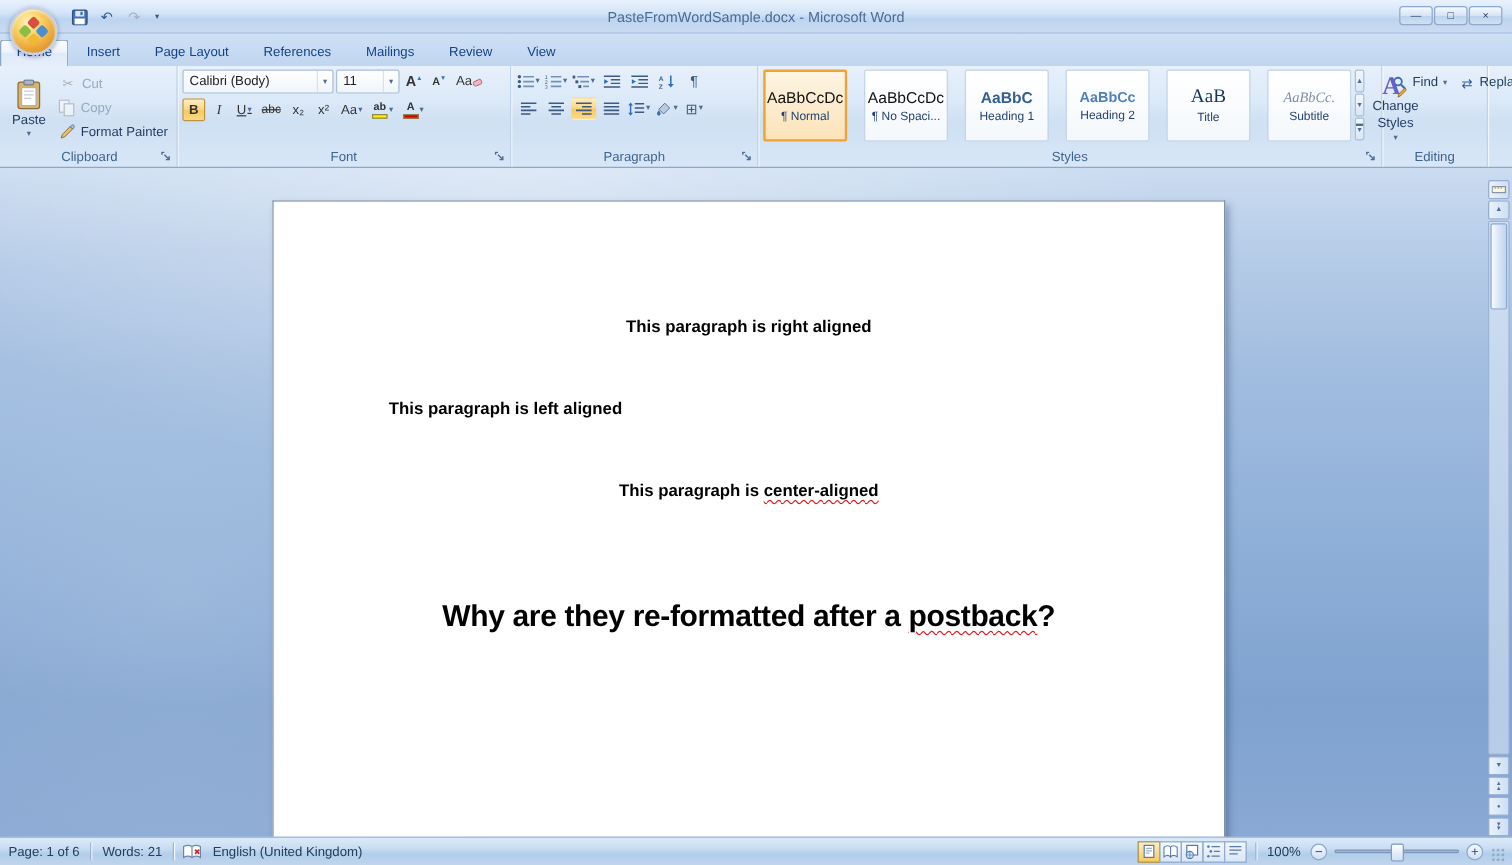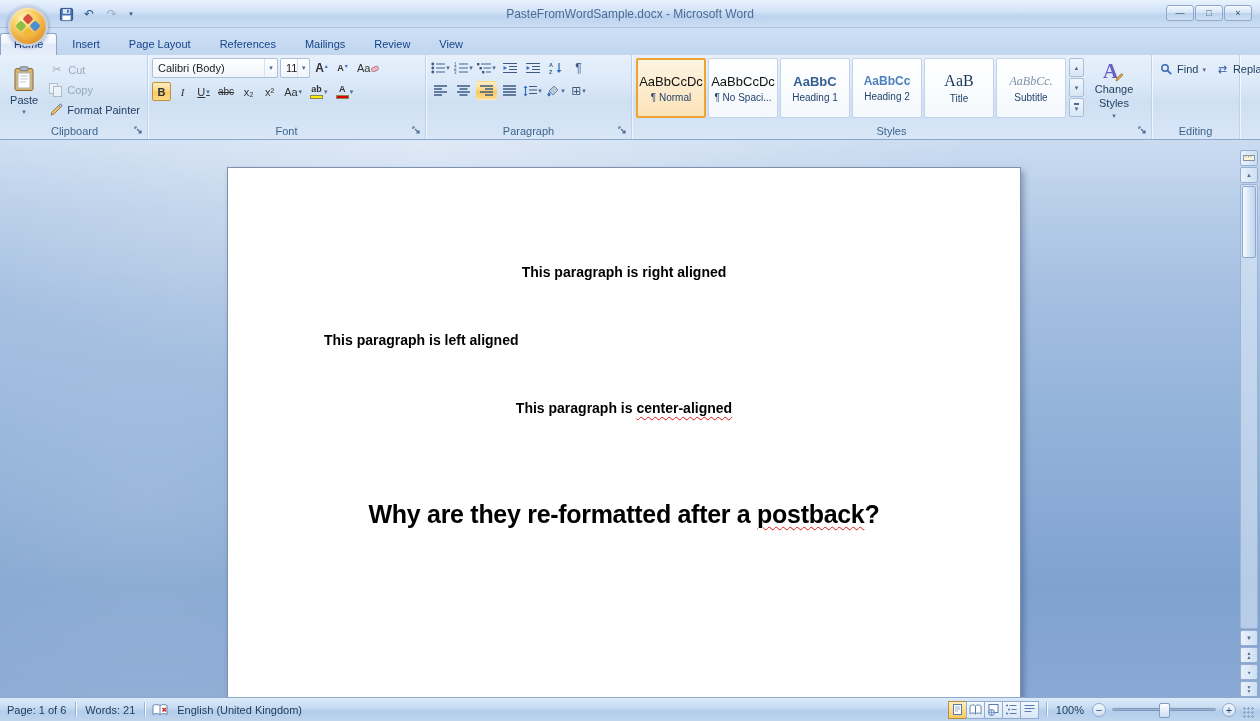--- a/index.html
+++ b/index.html
@@ -49,42 +49,42 @@
   .disabled .gi,.disabled svg,.disabled .copy-ic{opacity:.5;filter:grayscale(1)}
   .copy-ic{position:relative;width:14px;height:14px;display:inline-block;flex:none}
   .copy-ic i{position:absolute;width:9px;height:11px;background:#fff;border:1px solid #7f93ad;display:block}
   .copy-ic i:nth-child(1){left:0;top:0}.copy-ic i:nth-child(2){left:4px;top:3px}
 
   .g-font{width:278px}
   .font-body{display:flex;flex-direction:column;gap:4px}
   .frow{display:flex;align-items:center;gap:2px}
   .combo{display:flex;align-items:center;justify-content:space-between;height:20px;background:linear-gradient(#fff,#f0f5fb);border:1px solid #abc1da;border-radius:2px;padding-left:5px;cursor:pointer;font-size:11px;color:#222}
   .combo .carrow{width:13px;height:100%;display:flex;align-items:center;justify-content:center;font-size:7px;color:#4f6d94;border-left:1px solid #d5e2f0}
-  .combo.name{width:126px}.combo.size{width:30px}
+  .combo.name{width:126px}.combo.size{width:53px}
   .fbtn{min-width:19px;height:19px;display:flex;align-items:center;justify-content:center;border:1px solid transparent;border-radius:2px;cursor:pointer;font-size:11px;color:#333;gap:1px;padding:0 2px}
   .active-btn{background:linear-gradient(#fdeec3,#fbd887 45%,#f9c95f 55%,#fbda8a);border:1px solid #c2923b}
   .bold{font-weight:bold}
   .italic{font-style:italic;font-family:"Liberation Serif",serif}
   .uline{text-decoration:underline}
   .strike{text-decoration:line-through;font-size:10px}
   .ga{font-size:12px;font-weight:bold;color:#333}.ga.sm{font-size:9px}
   .garr{font-size:6px;color:#2f6fbe;align-self:flex-start;margin-top:2px}
   .hl-stack{display:flex;flex-direction:column;align-items:center;line-height:1}
   .hl-stack .txt{font-size:9px;font-weight:bold}
   .hl-stack .bar{width:13px;height:4px;margin-top:1px;border:1px solid #8a8a50}
   .bar-yellow{background:#ffe900}.bar-red{background:#e00000;border-color:#8a3030}
 
   .g-paragraph{width:206px}
   .pbtn{min-width:21px;height:19px;display:flex;align-items:center;justify-content:center;border:1px solid transparent;border-radius:2px;cursor:pointer;gap:1px}
   .pic{width:14px;height:12px;display:block}
   .pilcrow{font-size:12px;color:#3c5a82}
 
   .g-styles{width:520px}
   .styles-body{display:flex;gap:3px;align-items:flex-start}
-  .gallery{display:flex;gap:2px}
+  .gallery{display:flex;gap:14px}
   .style-item{width:70px;height:60px;background:linear-gradient(#fff,#f4f8fc);border:1px solid #c3d4e8;border-radius:2px;display:flex;flex-direction:column;align-items:center;justify-content:center;gap:3px;cursor:pointer}
   .style-item.selected{border:2px solid #f0a335;background:linear-gradient(#fdf4e3,#fbe3b8)}
   .s-name{font-size:10px;color:#24436e;white-space:nowrap}
   .prev-normal{font-size:13px;color:#111}
   .prev-h1{font-size:13px;font-weight:bold;color:#365f91}
   .prev-h2{font-size:12px;font-weight:bold;color:#4f81bd}
   .prev-title{font-size:16px;font-family:Liberation Serif, serif;color:#17365d}
   .prev-sub{font-size:12px;font-family:"Liberation Serif",serif;font-style:italic;color:#7f8fa9}
   .gal-scroll{width:15px;display:flex;flex-direction:column;gap:1px}
   .gal-btn{height:19px;background:linear-gradient(#f2f7fd,#d8e6f5);border:1px solid #aabfd8;border-radius:2px;display:flex;align-items:center;justify-content:center;font-size:6px;color:#4f6d94;cursor:pointer}

